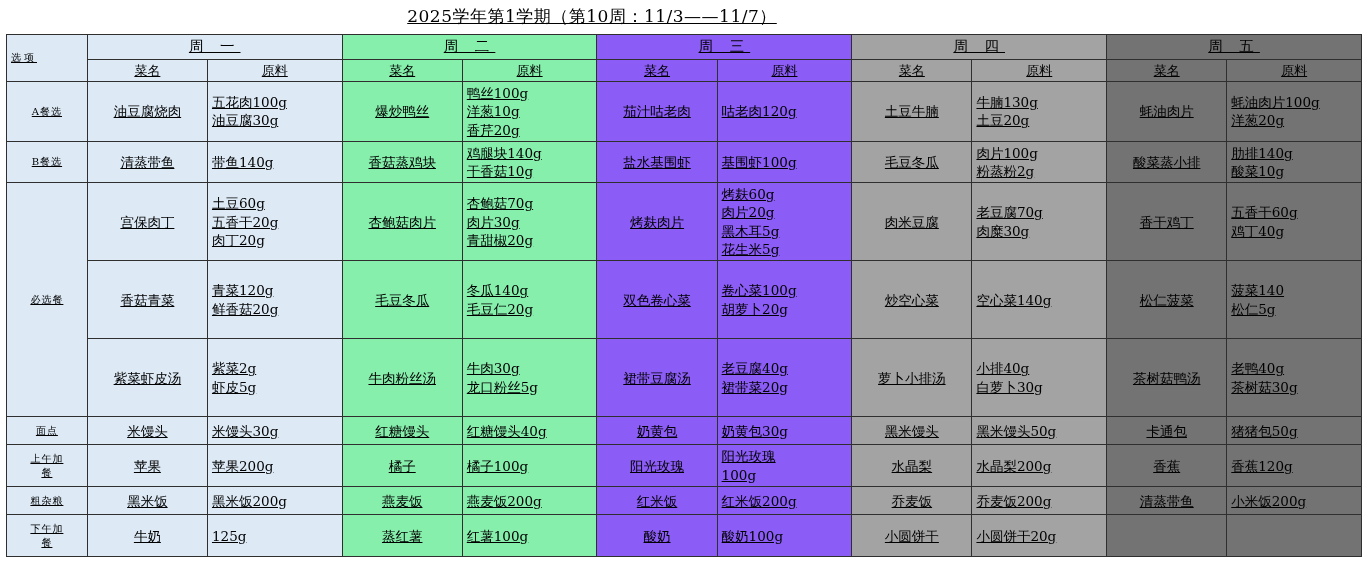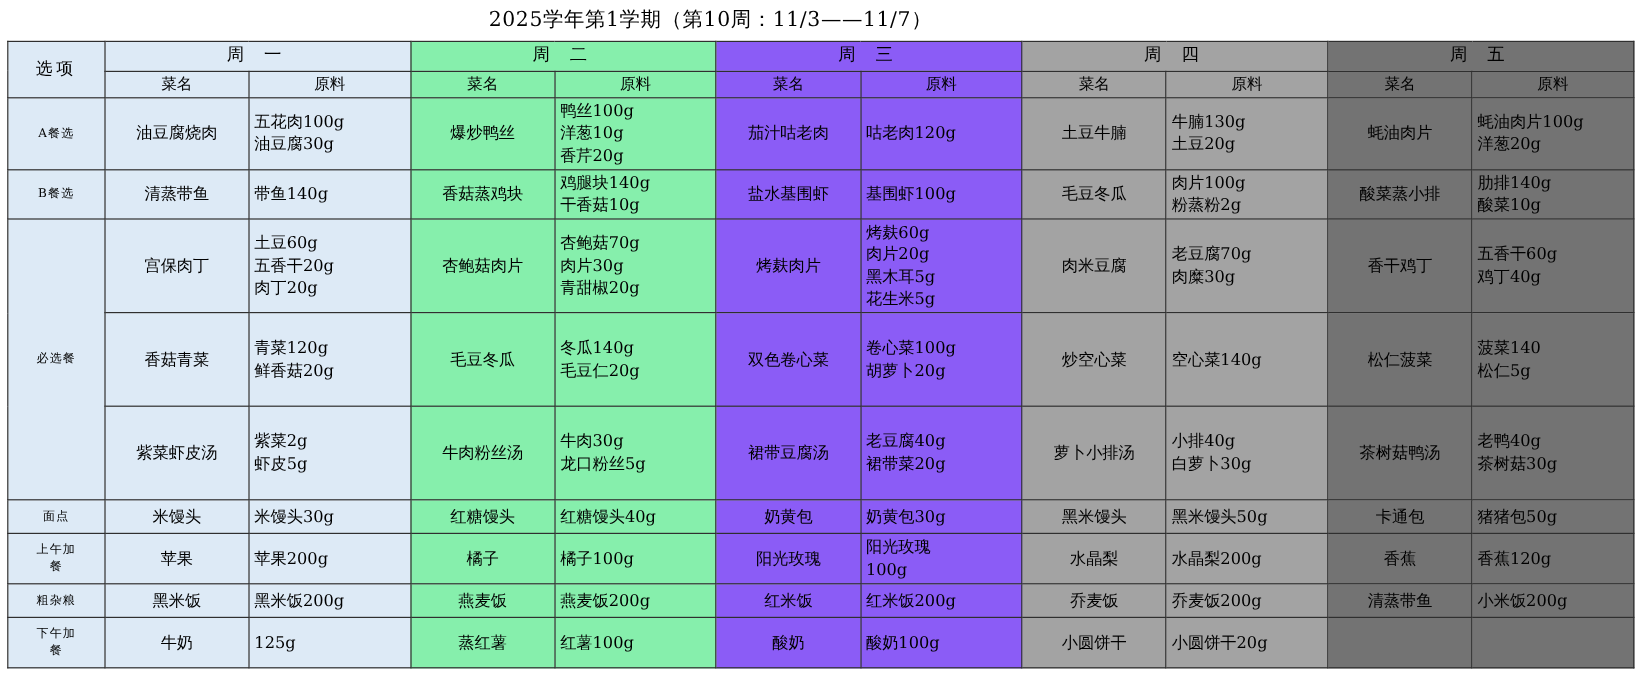--- a/index.html
+++ b/index.html
@@ -10,20 +10,21 @@
   body {
     width: 1368px;
     height: 568px;
     font-family: "DejaVu Sans", sans-serif;
     overflow: hidden;
   }
   #sheet {
     width: 1184px;
     height: 568px;
     position: relative;
+    text-decoration: underline;
   }
   .title {
     text-align: center;
     font-size: 17px;
     color: #000;
     padding: 5px 0 6px 0;
     letter-spacing: 0.5px;
     font-family: "DejaVu Serif", serif;
   }
   table.menu {
@@ -63,22 +64,22 @@
     font-size: 14.5px;
     letter-spacing: 6px;
     padding: 3px 0;
   }
   .subhdr {
     text-align: center;
     font-size: 13px;
     padding: 2px 0;
   }
   .opthdr {
-    text-align: center;
-    font-size: 14px;
+    text-align: left;
+    font-size: 10px;
     letter-spacing: 3px;
   }
   .rowlabel {
     text-align: center;
     font-size: 10px;
     letter-spacing: 1px;
   }
   .raw span { display: block; }
   .tall { height: 78px; }
   .h2 { height: 42px; }

